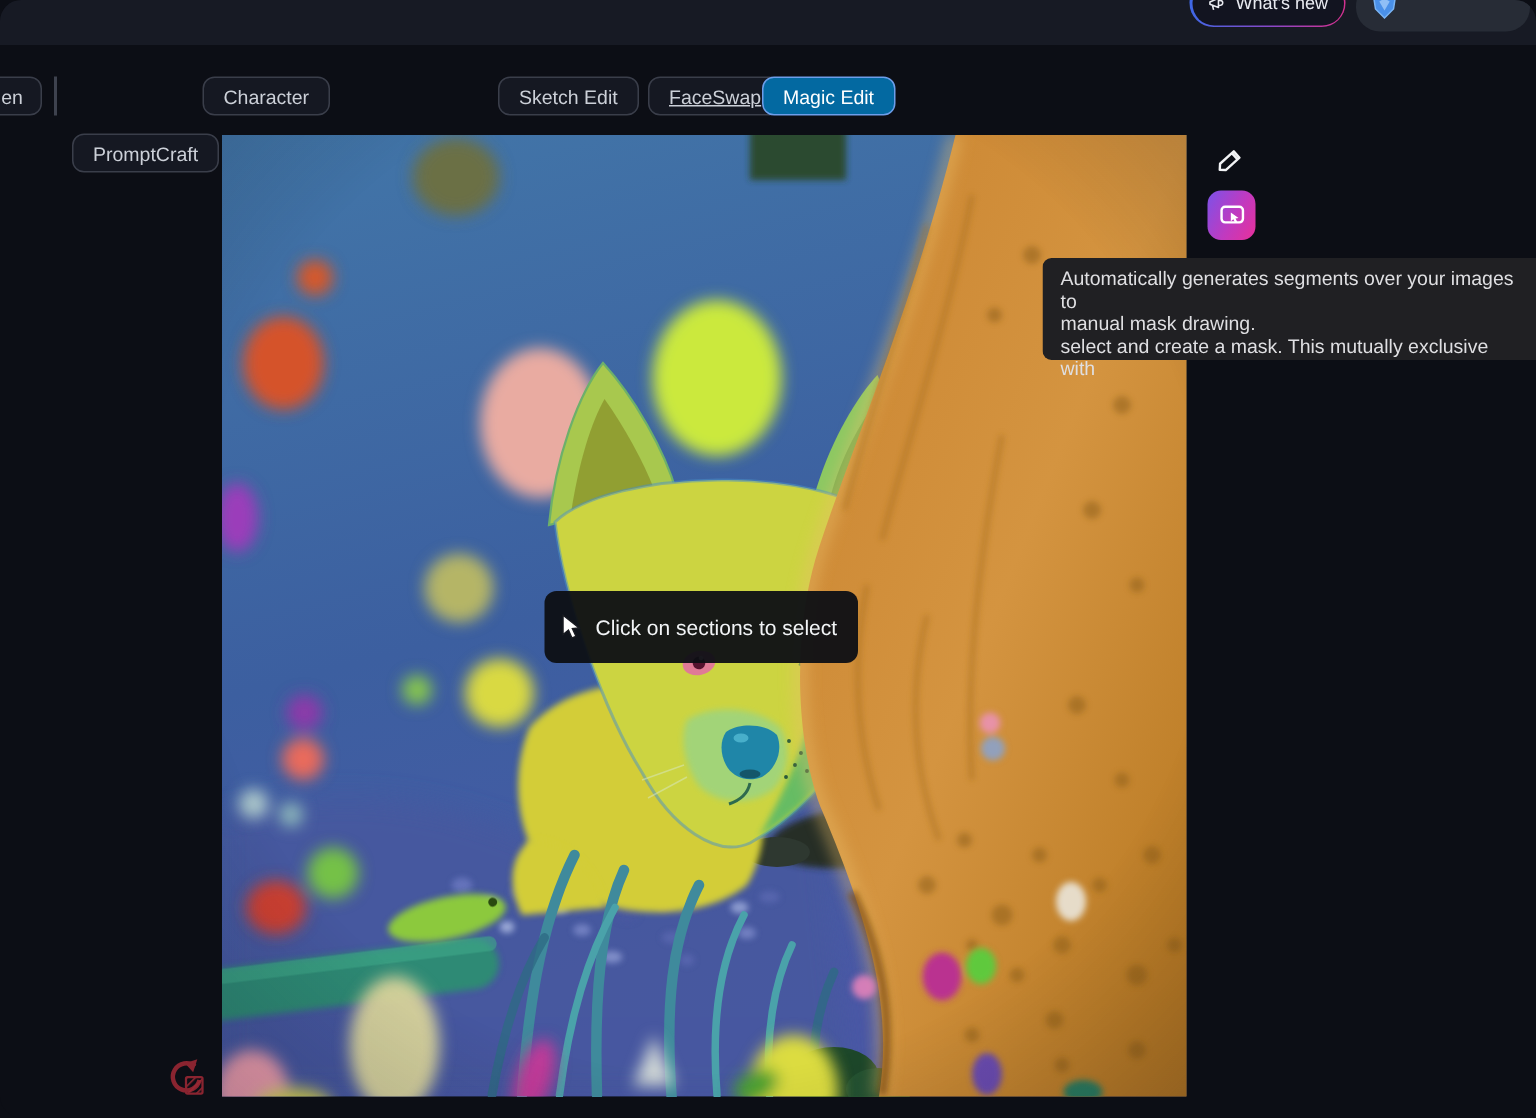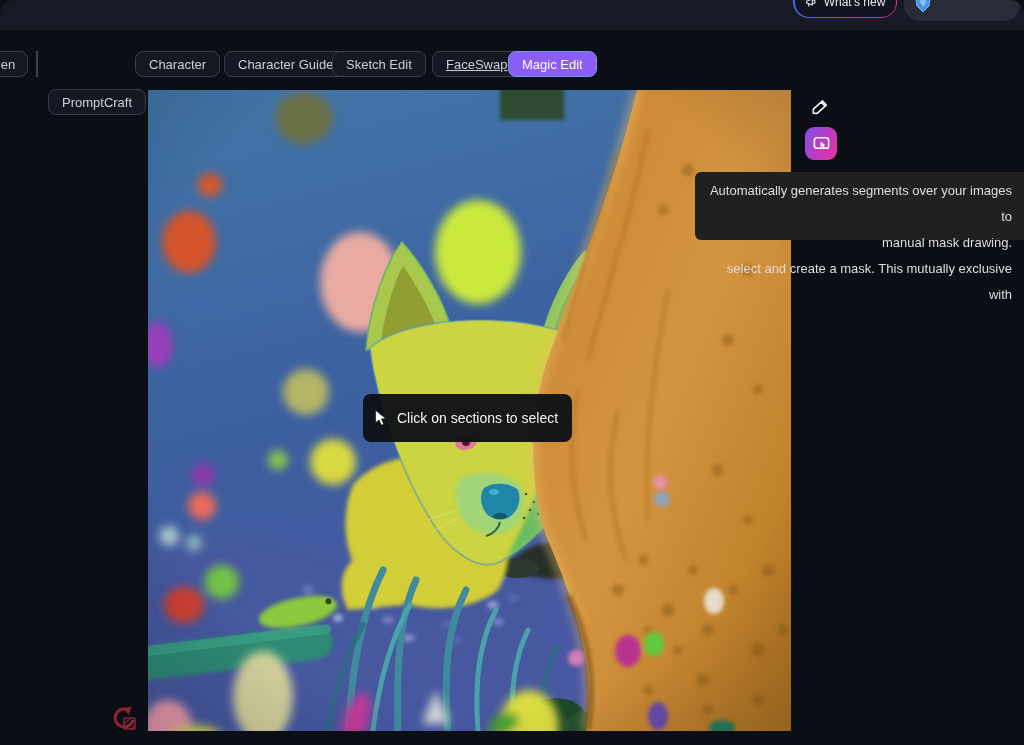--- a/index.html
+++ b/index.html
@@ -17,21 +17,21 @@
     color:#e8eaf0; font-size:12px; white-space:nowrap; }
   .credits-pill { position:absolute; left:904px; top:-12px; width:116px; height:33px;
     border-radius:16px; background:#272c36; display:flex; align-items:center; padding-left:9px; }
 
   
   .tabrow { position:absolute; left:0; top:51px; width:1024px; height:26px; }
   .tab { position:absolute; top:0; height:26px; border:1px solid #3a3e4a; border-radius:8px;
     background:#151822; color:#ccd0d8; font-size:13px; display:flex; align-items:center;
     justify-content:center; padding:0 13px; white-space:nowrap; cursor:pointer; }
   .tab.partial { left:-22px; width:50px; }
-  .tab.active { background:#8b5cf6; border-color:#6d9eea; color:#ffffff; }
+  .tab.active { background:#0369a1; border-color:#6d9eea; color:#ffffff; }
   .tab-divider { position:absolute; left:36px; top:0; width:2px; height:26px; background:#3e424e; }
 
   
   .canvas-wrap { position:absolute; left:148px; top:90px; width:643px; height:641px; }
   .canvas-wrap svg { display:block; }
 
   
   .hint-pill { position:absolute; left:363px; top:394px; height:48px; padding:0 14px 0 10px;
     background:rgba(13,15,20,0.95); border-radius:8px; display:flex; align-items:center; gap:8px;
     color:#f2f4f6; font-size:14px; white-space:nowrap; }
@@ -39,21 +39,21 @@
   
   .pencil-btn { position:absolute; left:808px; top:95px; width:24px; height:24px;
     display:flex; align-items:center; justify-content:center; cursor:pointer; }
   .segment-btn { position:absolute; left:805px; top:127px; width:32px; height:33px; border-radius:9px;
     background:linear-gradient(120deg,#7b52e8,#c03ac0 55%,#e8309a);
     display:flex; align-items:center; justify-content:center; cursor:pointer; }
 
   
   .seg-tooltip { position:absolute; left:695px; top:172px; width:329px; height:68px;
     background:#202023; border-radius:6px 0 0 6px; padding:6px 12px;
-    color:#dfdfe2; font-size:13px; line-height:26px;text-align:right; }
+    color:#dfdfe2; font-size:13px; line-height:15px; }
 
   
   .undo-btn { position:absolute; left:110px; top:704px; width:27px; height:28px; cursor:pointer; }
 </style>
 </head>
 <body>
 
 <div id="screen">
 
   <div class="topbar">
@@ -76,23 +76,20 @@
   <div class="tabrow">
     <div class="tab partial">
       <span>Gen</span>
     </div>
     <div class="tab-divider"></div>
     <div class="tab" style="left:48px;margin-top:38px;">
       <span>PromptCraft</span>
     </div>
     <div class="tab" style="left:135px;">
       <span>Character</span>
-    </div>
-    <div class="tab" style="left:224px;">
-      <span>Character Guide</span>
     </div>
     <div class="tab" style="left:332px;">
       <span>Sketch Edit</span>
     </div>
     <div class="tab" style="left:432px;text-decoration:underline;">
       <span>FaceSwap</span>
     </div>
     <div class="tab active" style="left:508px;">
       <span>Magic Edit</span>
     </div>

